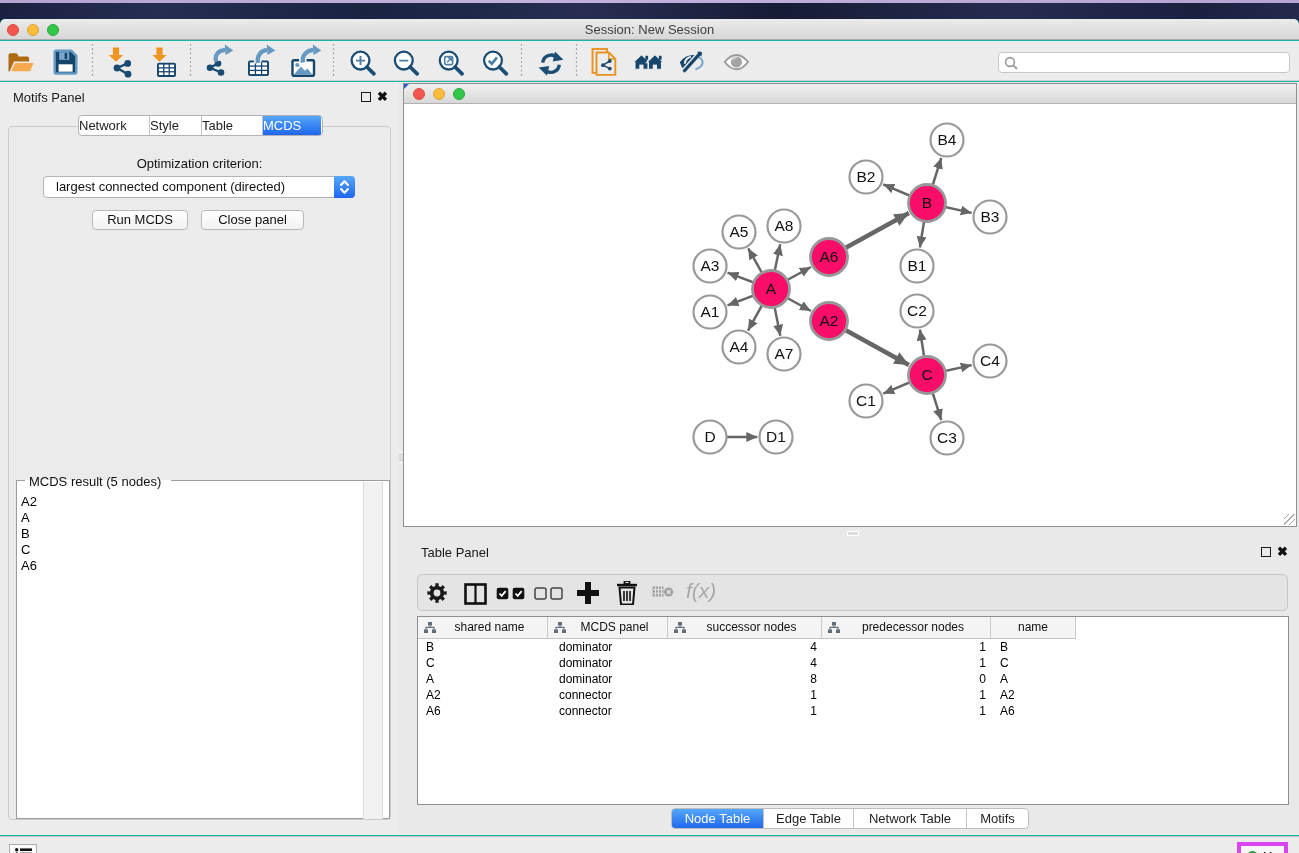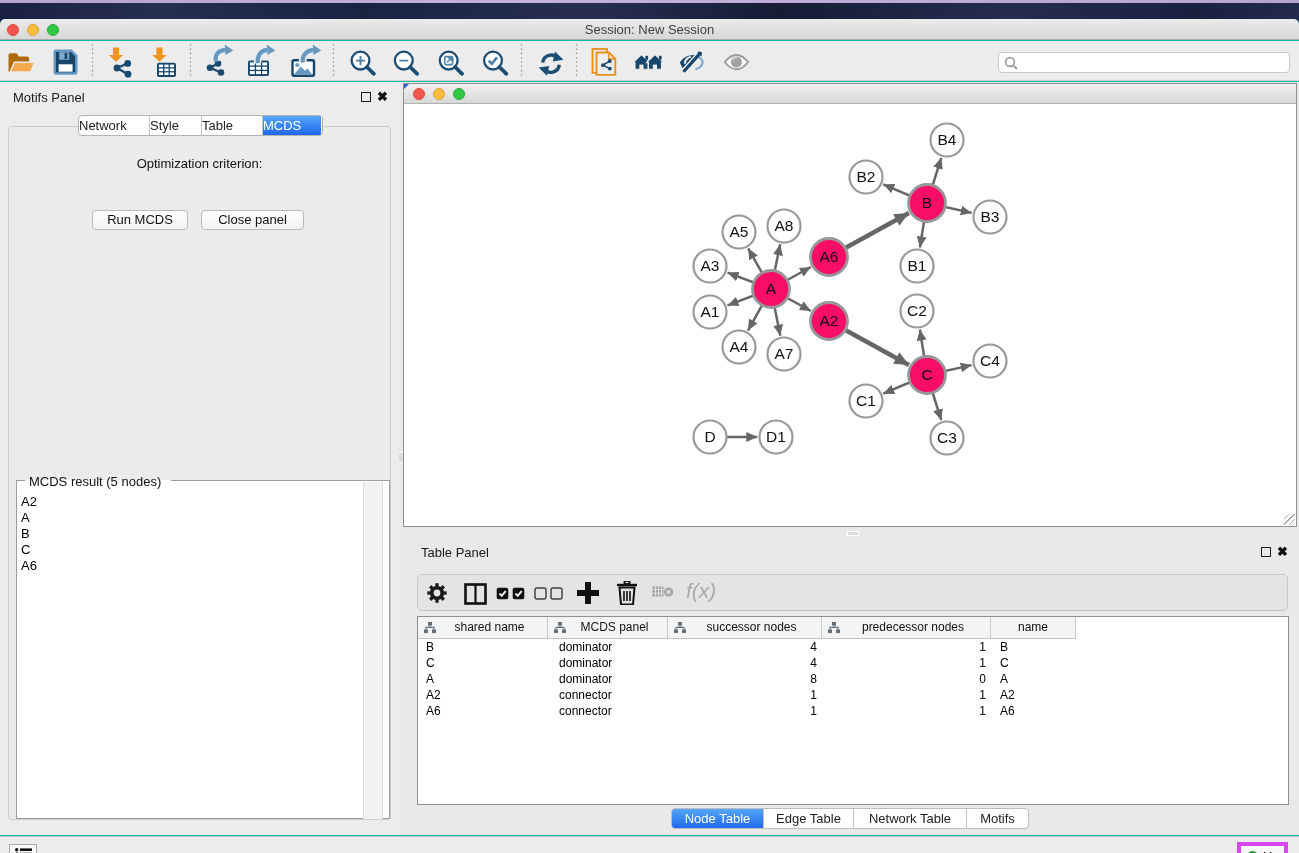--- a/index.html
+++ b/index.html
@@ -190,20 +190,29 @@
  <div class="float-ic" id="cp-float"></div>
  <div class="close-ic" id="cp-close">✖</div>
  <div id="cp-inner"></div>
  <div id="tabs">
   <div class="tab" style="width:71px">Network</div>
   <div class="tab" style="width:52px">Style</div>
   <div class="tab" style="width:61px">Table</div>
   <div class="tab sel" style="width:58px">MCDS</div>
  </div>
  <div id="opt-label">Optimization criterion:</div>
+ <div id="combo">
+          <span class="ctext">largest connected component (directed)</span>
+  <div class="step">
+            <svg width="13" height="16" viewBox="0 0 13 16">
+   <path d="M3 6 L6.5 2.2 L10 6" fill="none" stroke="#fff" stroke-width="2.1" stroke-linecap="round" stroke-linejoin="round"></path>
+   <path d="M3 10 L6.5 13.8 L10 10" fill="none" stroke="#fff" stroke-width="2.1" stroke-linecap="round" stroke-linejoin="round"></path>
+  </svg>
+          </div>
+ </div>
  <div class="btn" id="btn-run">Run MCDS</div>
  <div class="btn" id="btn-close">Close panel</div>
  <div id="mcds-label2"></div>
  <div id="mcds-label">MCDS result (5 nodes)</div>
  <div id="mcds-box">
   <div id="mcds-list">A2<br>A<br>B<br>C<br>A6</div>
   <div id="mcds-scroll"></div>
  </div>
 </div>
 <div id="vsplit">

